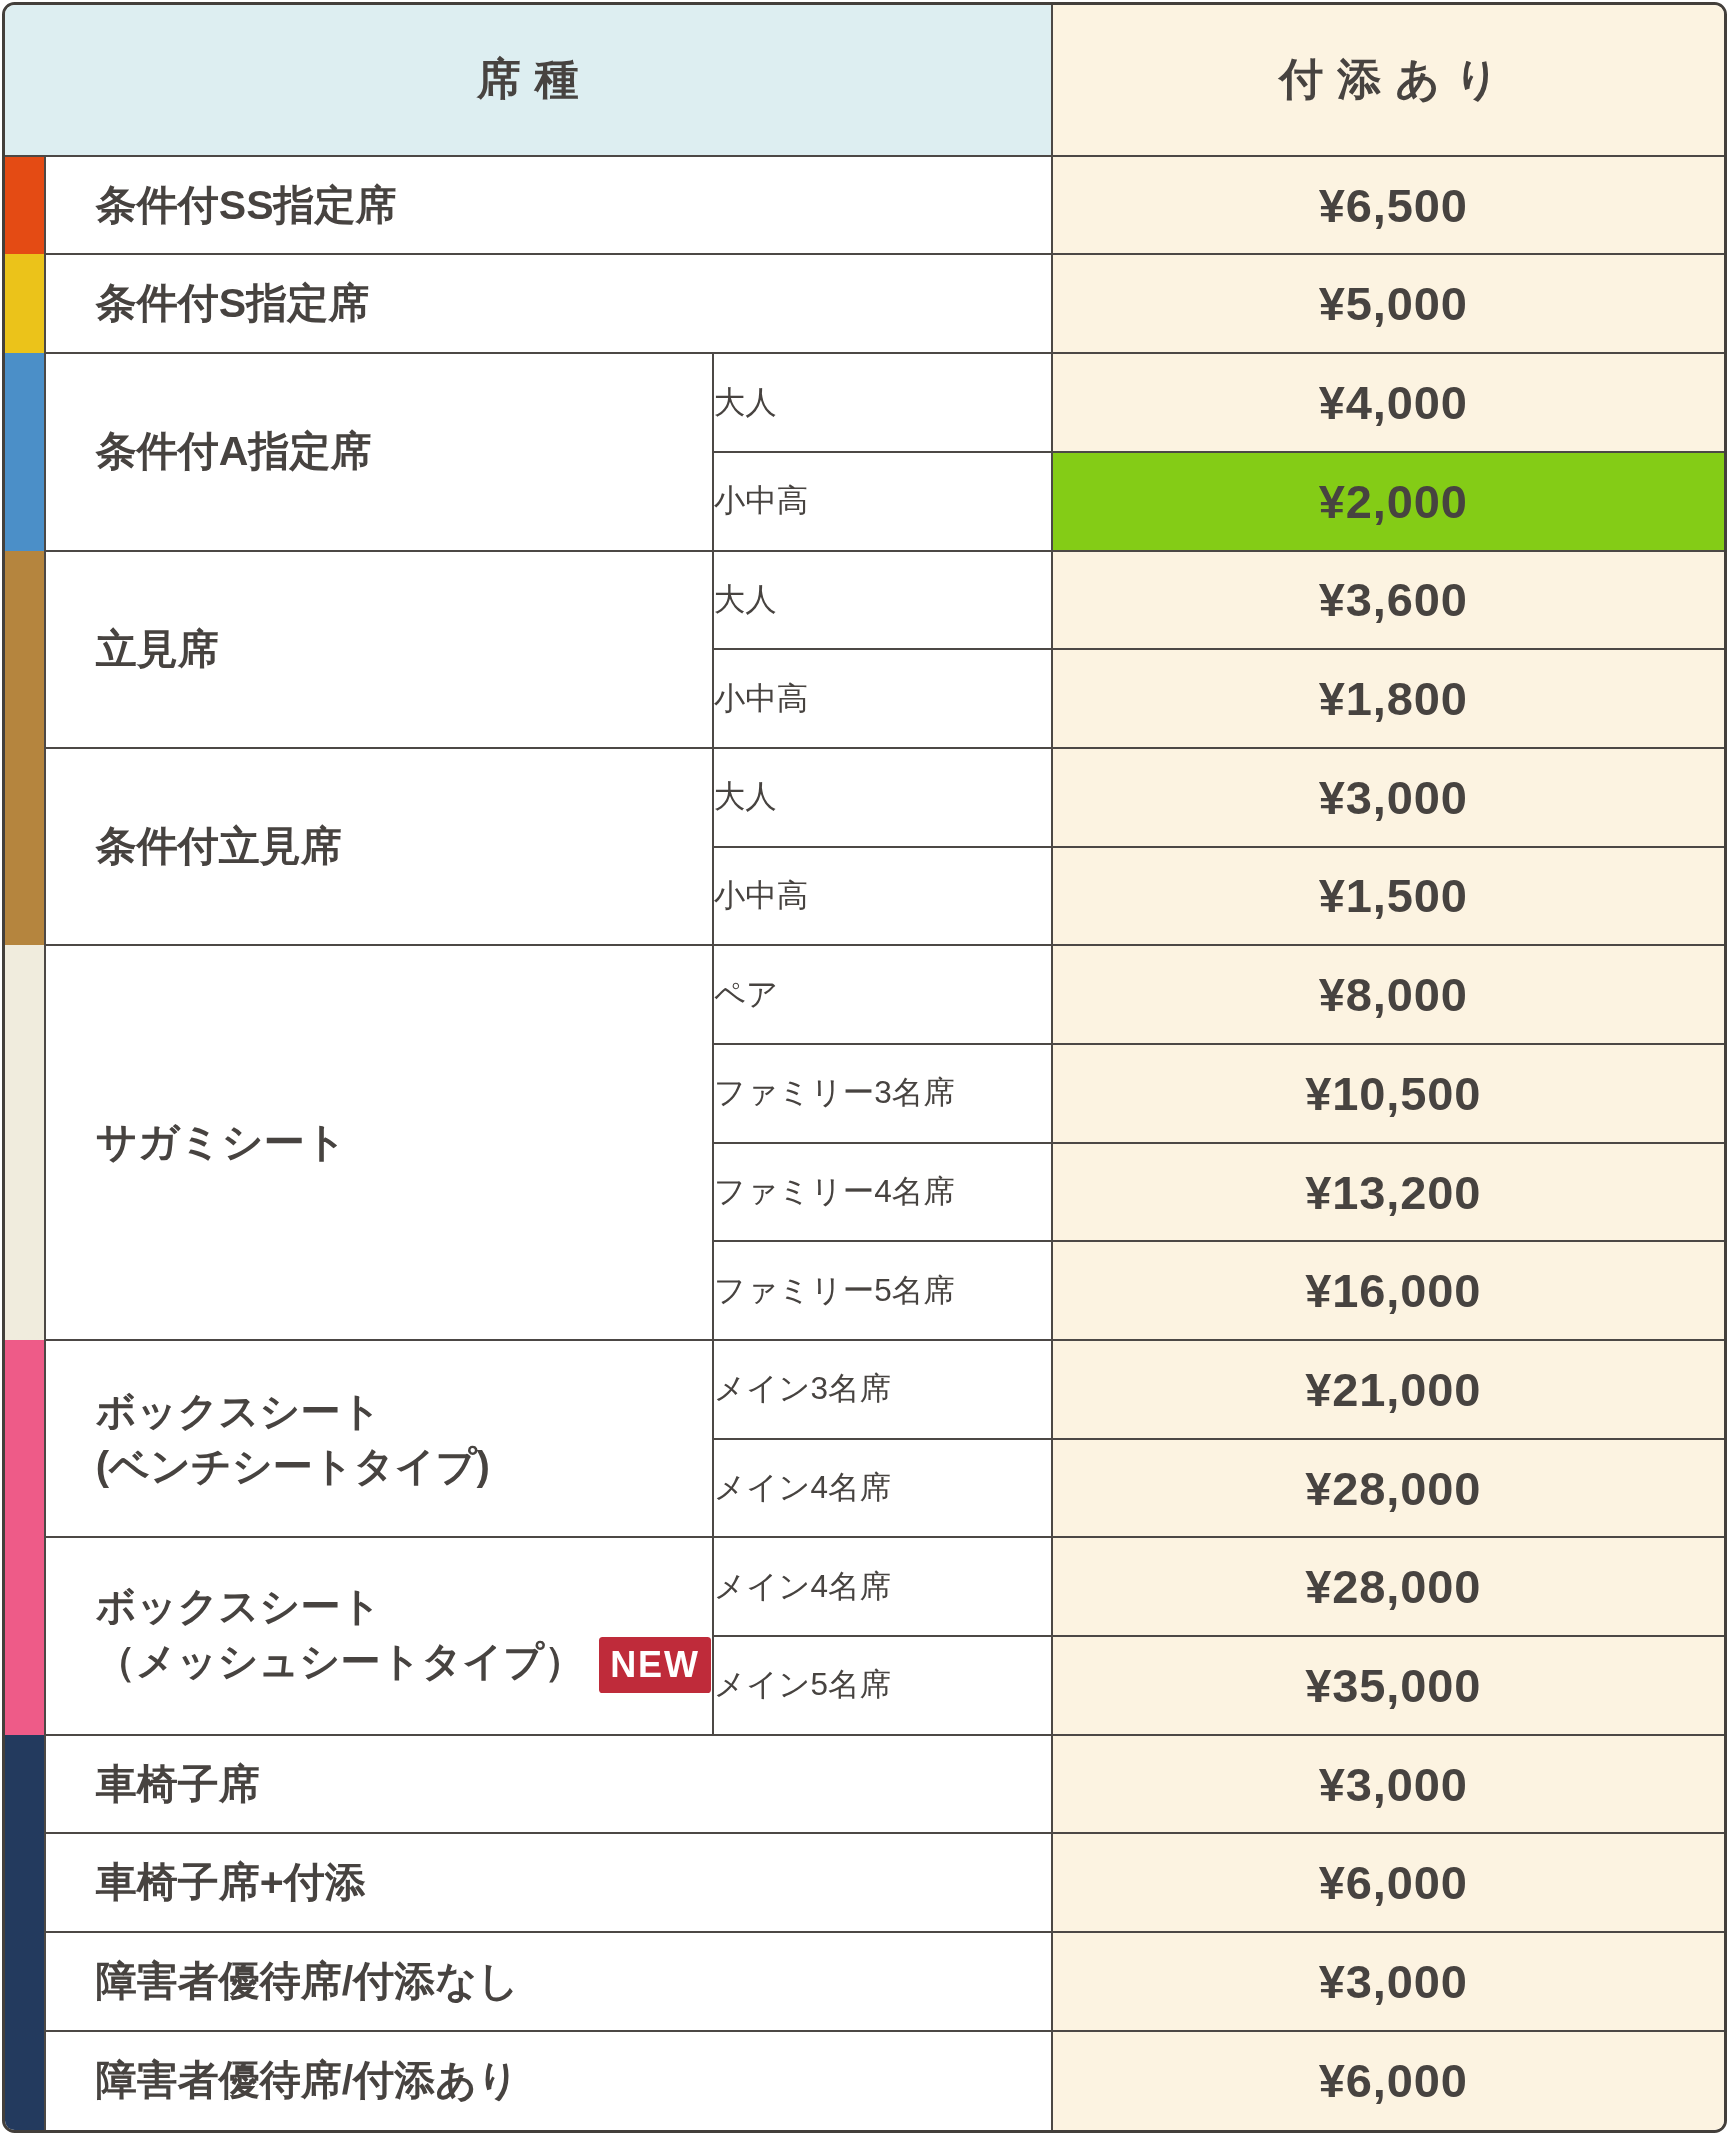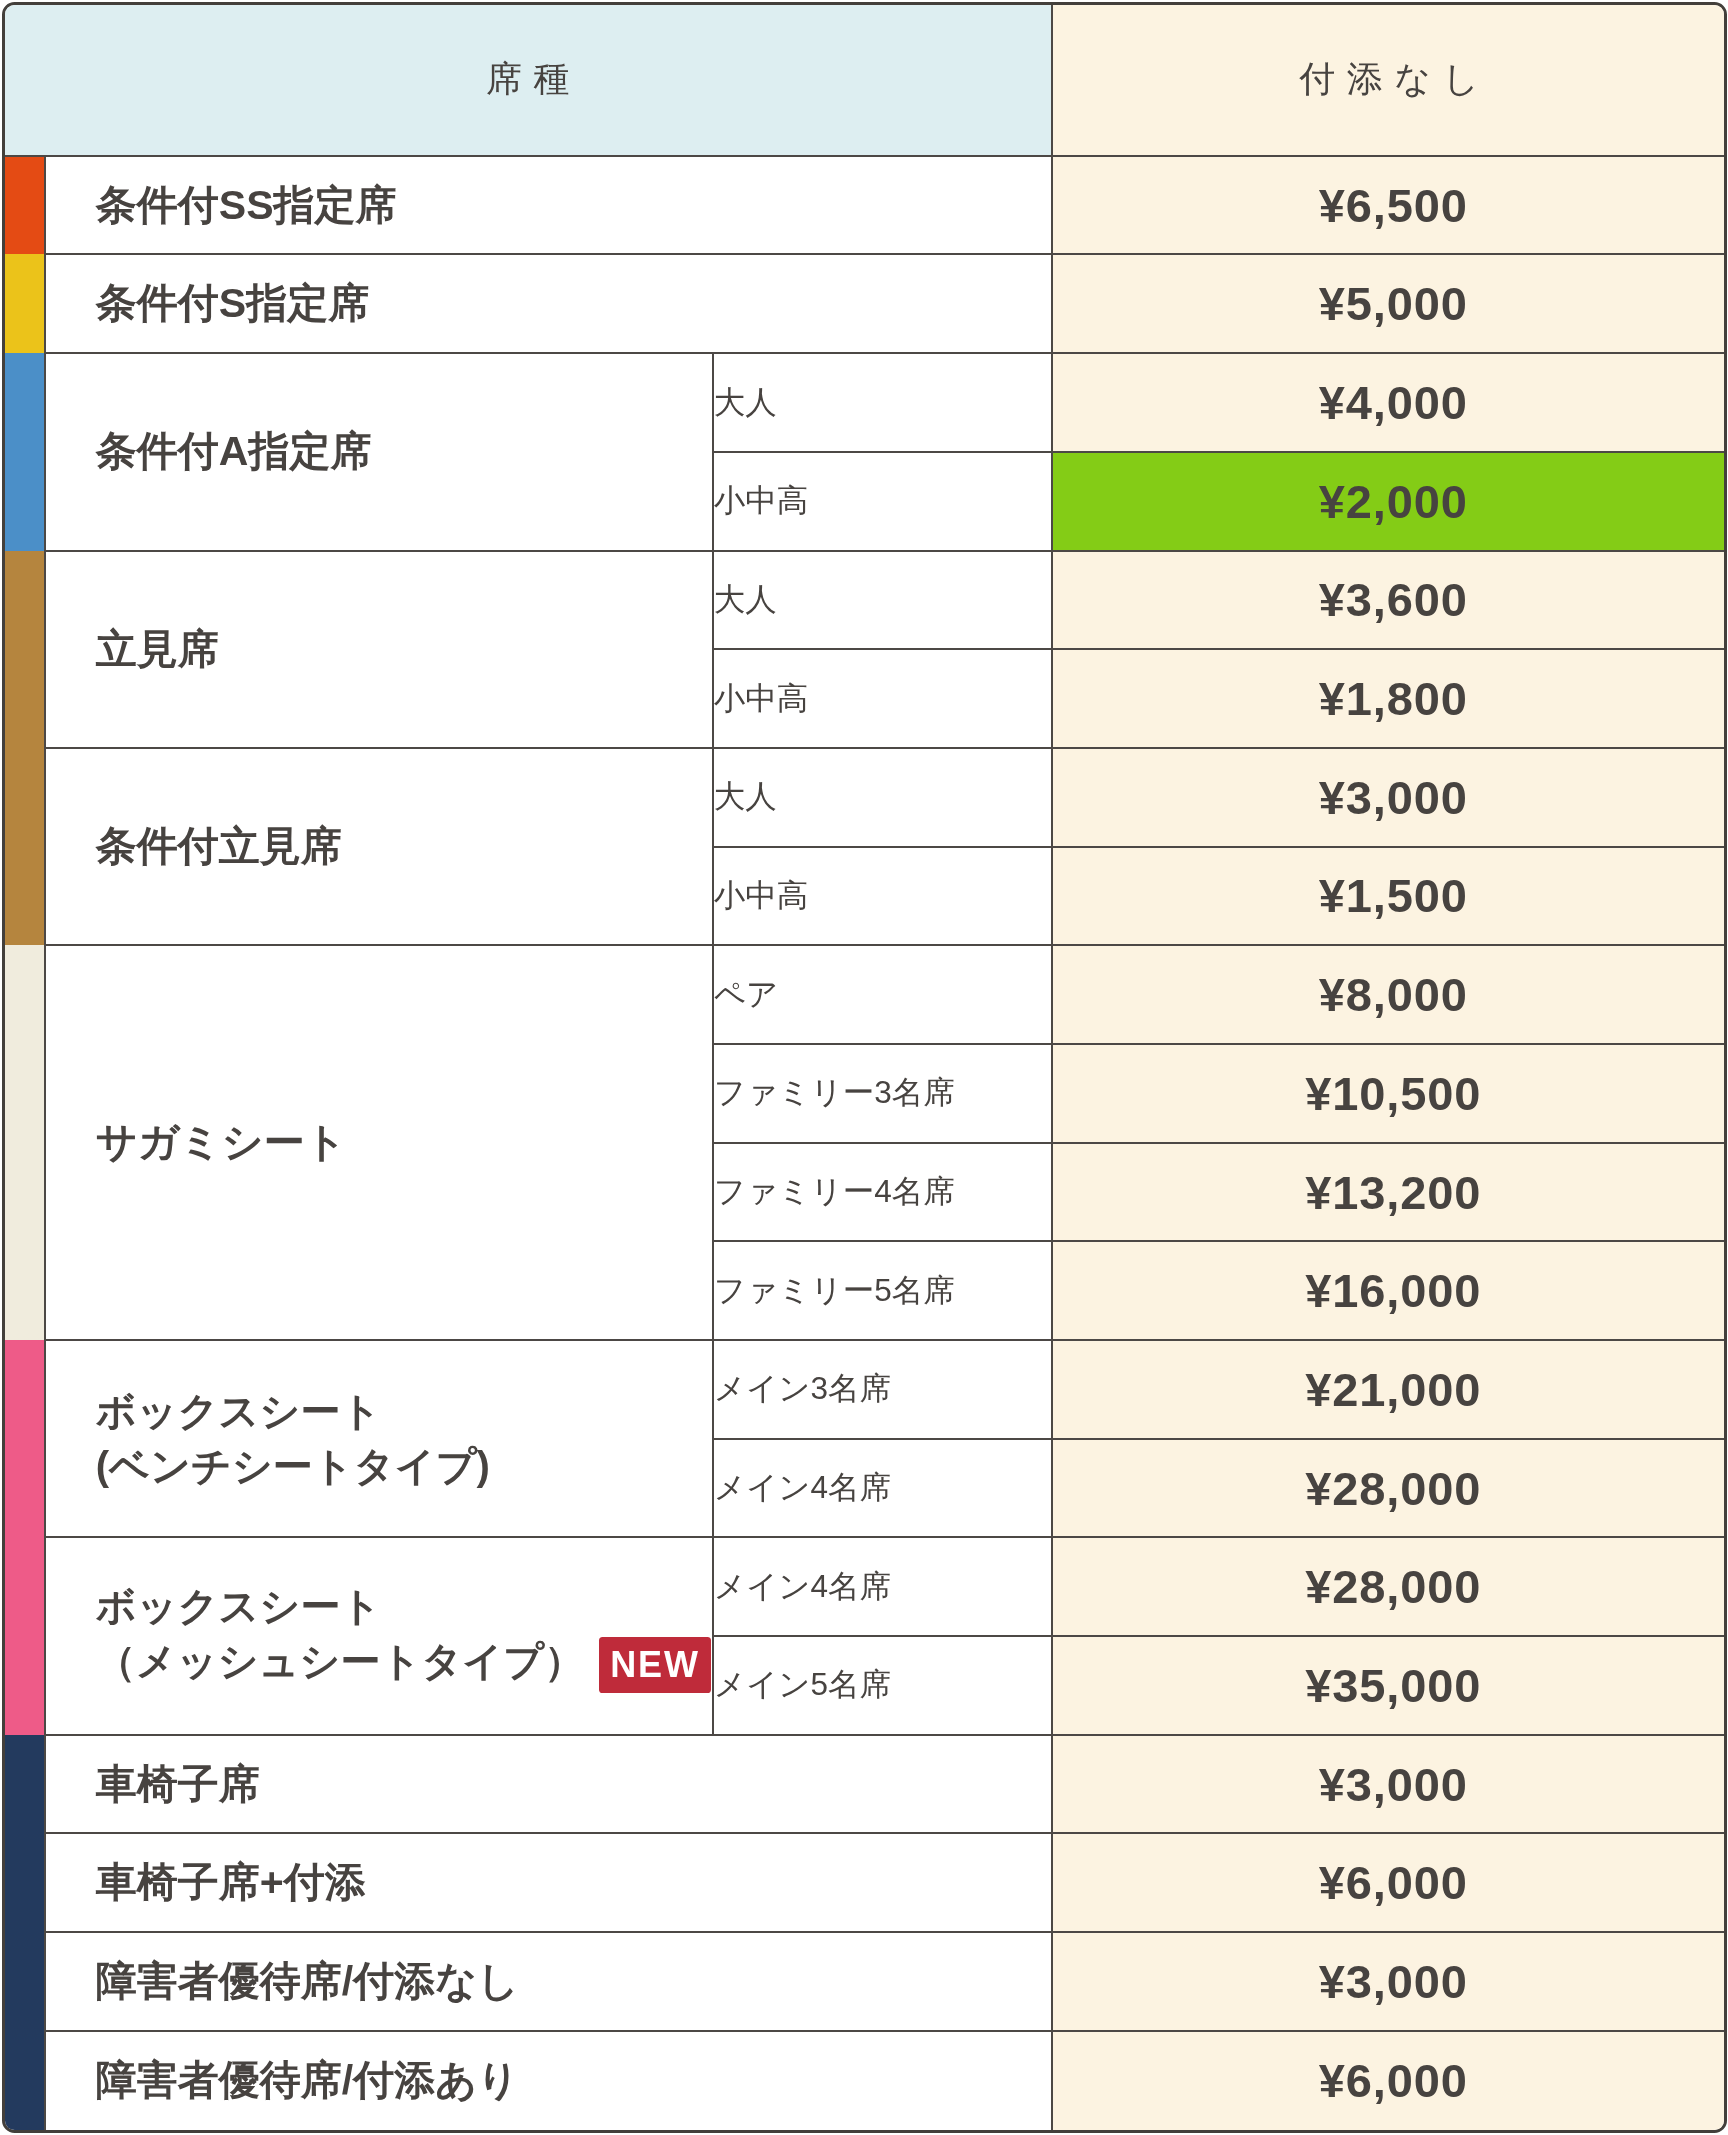--- a/index.html
+++ b/index.html
@@ -42,22 +42,22 @@
   th.seat-head{border-left:none;}
   th.price-head{border-right:none;}
   td.price{border-right:none;padding-left:8px;}
   tbody tr:last-child td{border-bottom:none;}
   td.strip{border:none;}
 
   thead tr{height:151px;}
   tbody tr{height:98px;}
 
   th.hdr{
-    font-size:36px;
-    font-weight:400;
+    font-size:44px;
+    font-weight:700;
     text-align:center;
     letter-spacing:0.32em;
     text-indent:0.32em;
   }
   td.label{
     font-size:41px;
     font-weight:700;
     text-align:left;
     padding-left:50px;
     background:#ffffff;
@@ -99,21 +99,21 @@
     <table class="price-table">
       <colgroup>
         <col style="width:40px">
         <col style="width:668px">
         <col style="width:339px">
         <col style="width:674px">
       </colgroup>
       <thead>
         <tr>
           <th class="hdr seat-head" colspan="3" style="background-color: rgb(221, 238, 241);">席種</th>
-          <th class="hdr price-head" style="background-color: rgb(252, 243, 225);">付添なし</th>
+          <th class="hdr price-head" style="background-color: rgb(252, 243, 225);">付添あり</th>
         </tr>
       </thead>
       <tbody>
 
         <tr>
           <td class="strip" style="background-color: rgb(228, 75, 20);"></td>
           <td class="label" colspan="2">条件付SS指定席</td>
           <td class="price" style="background-color: rgb(252, 243, 225);">¥6,500</td>
         </tr>
 

